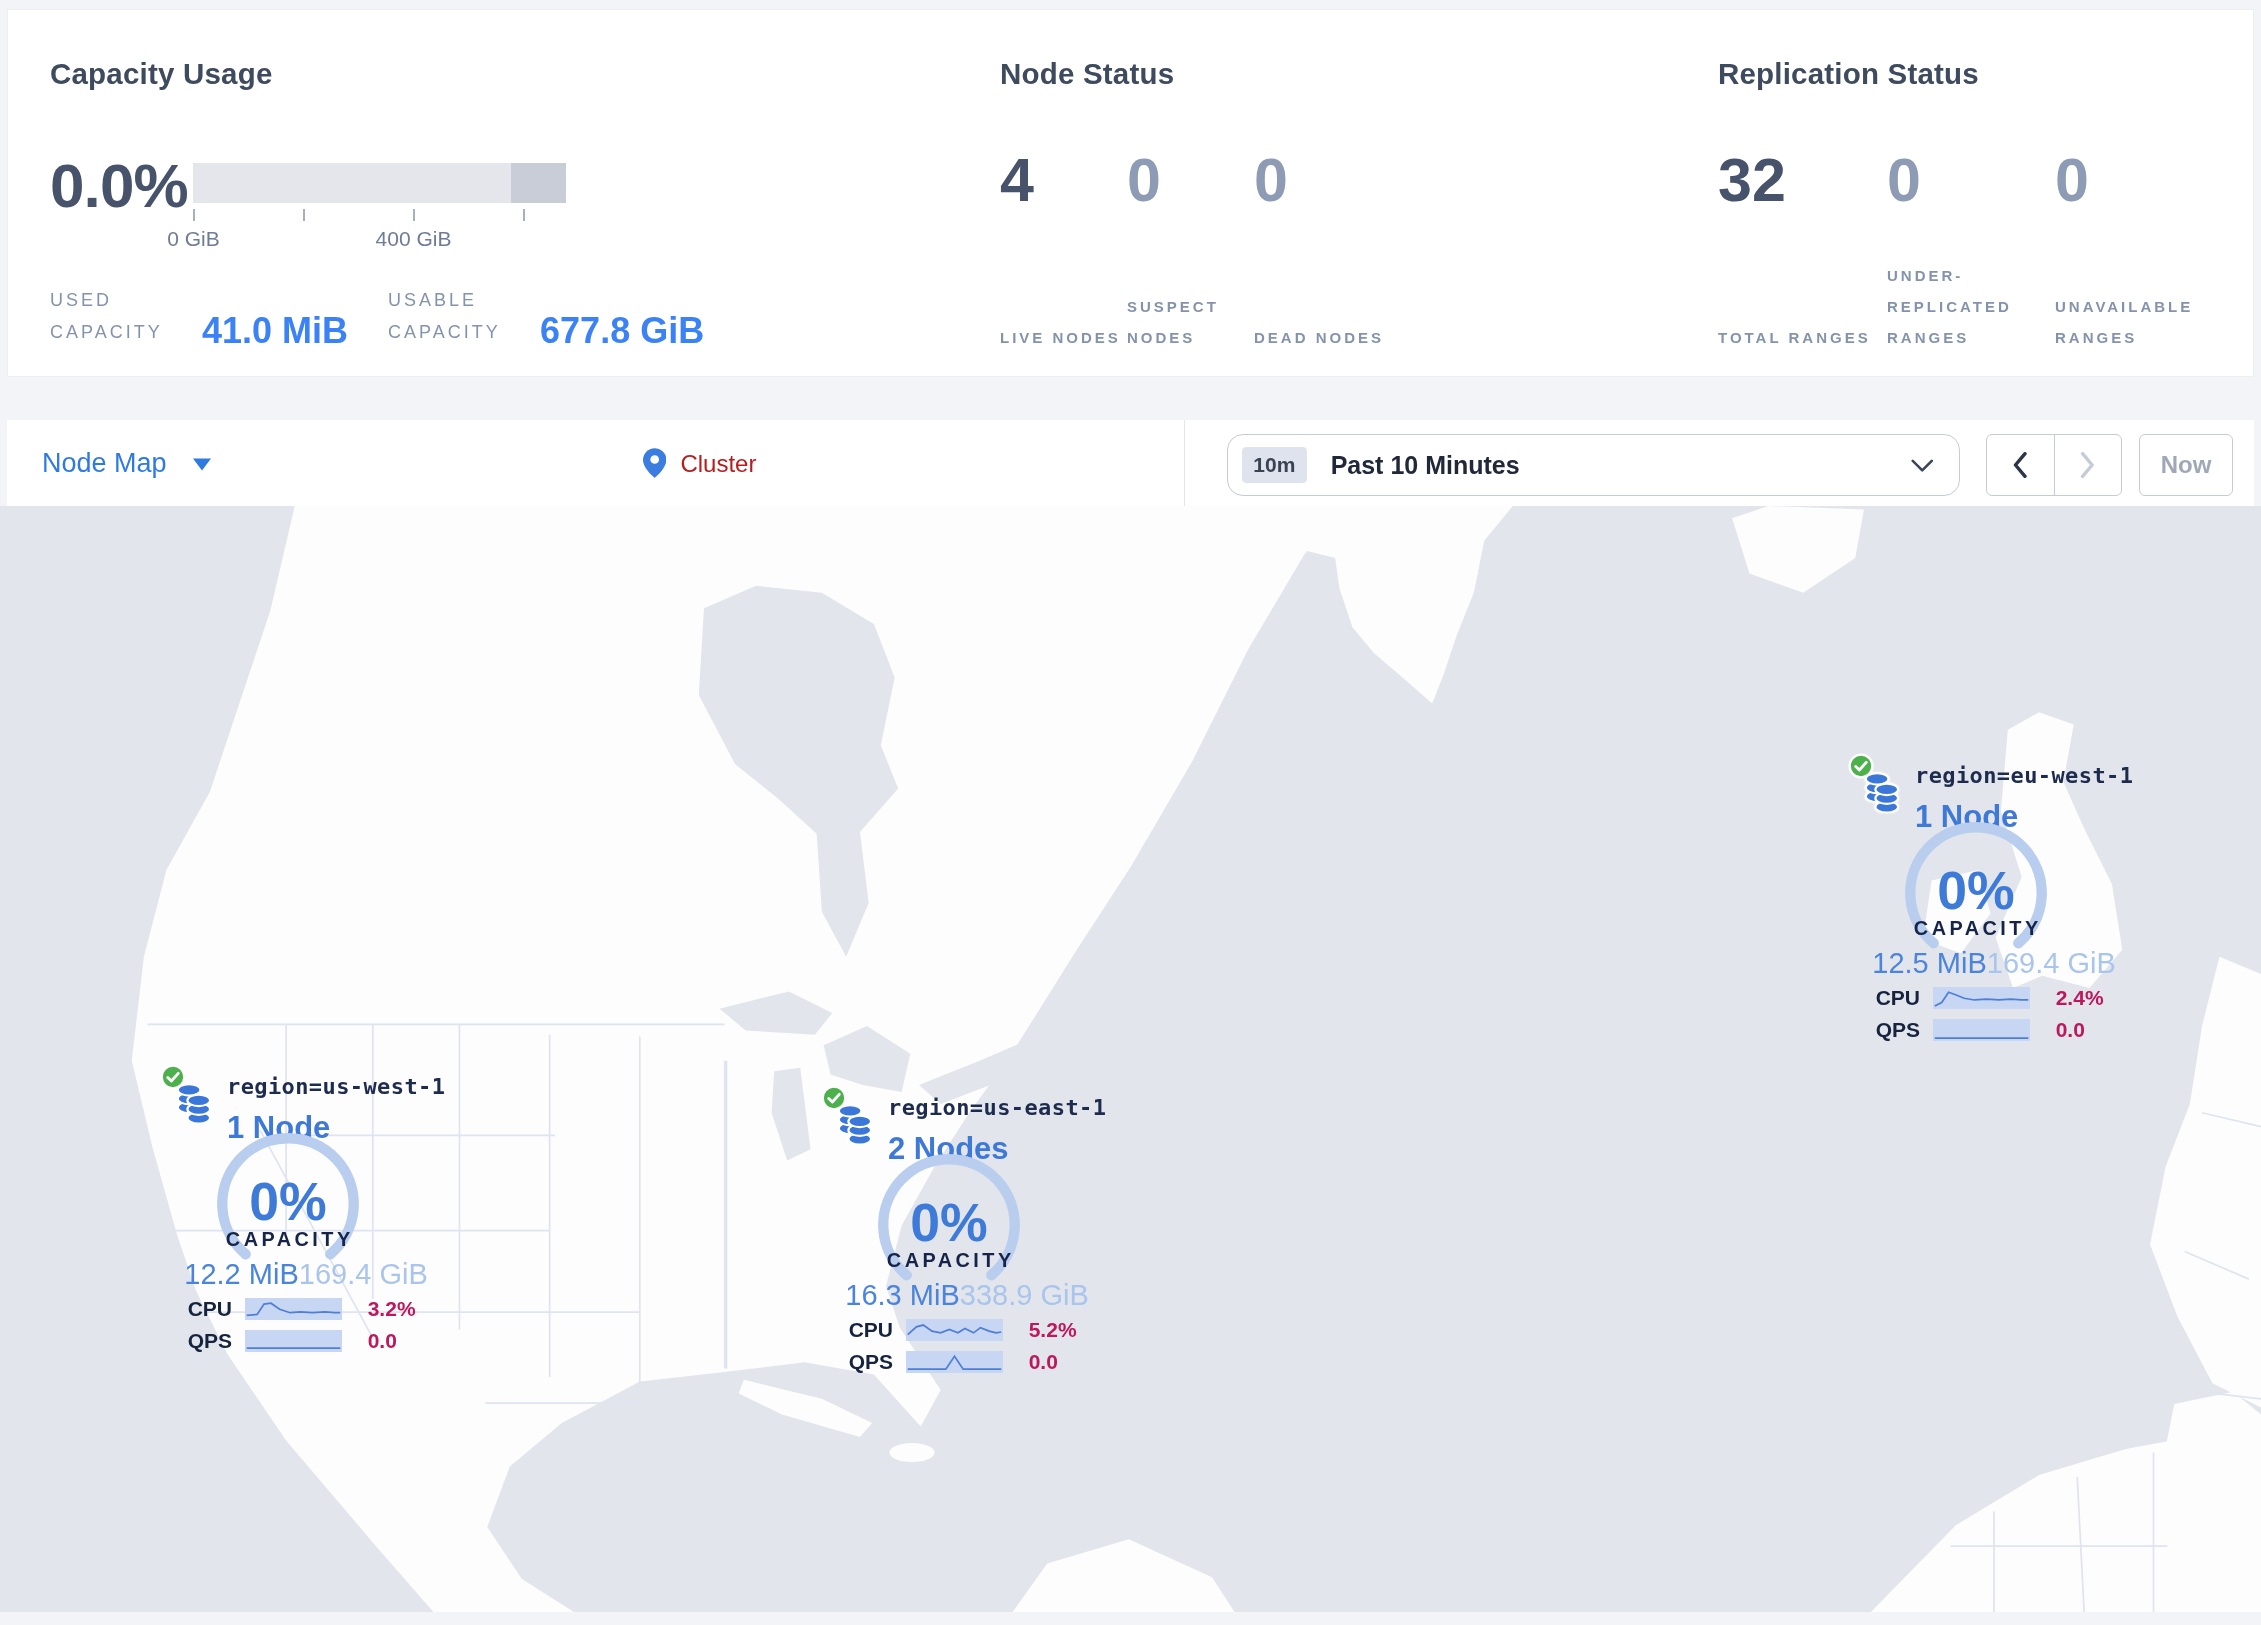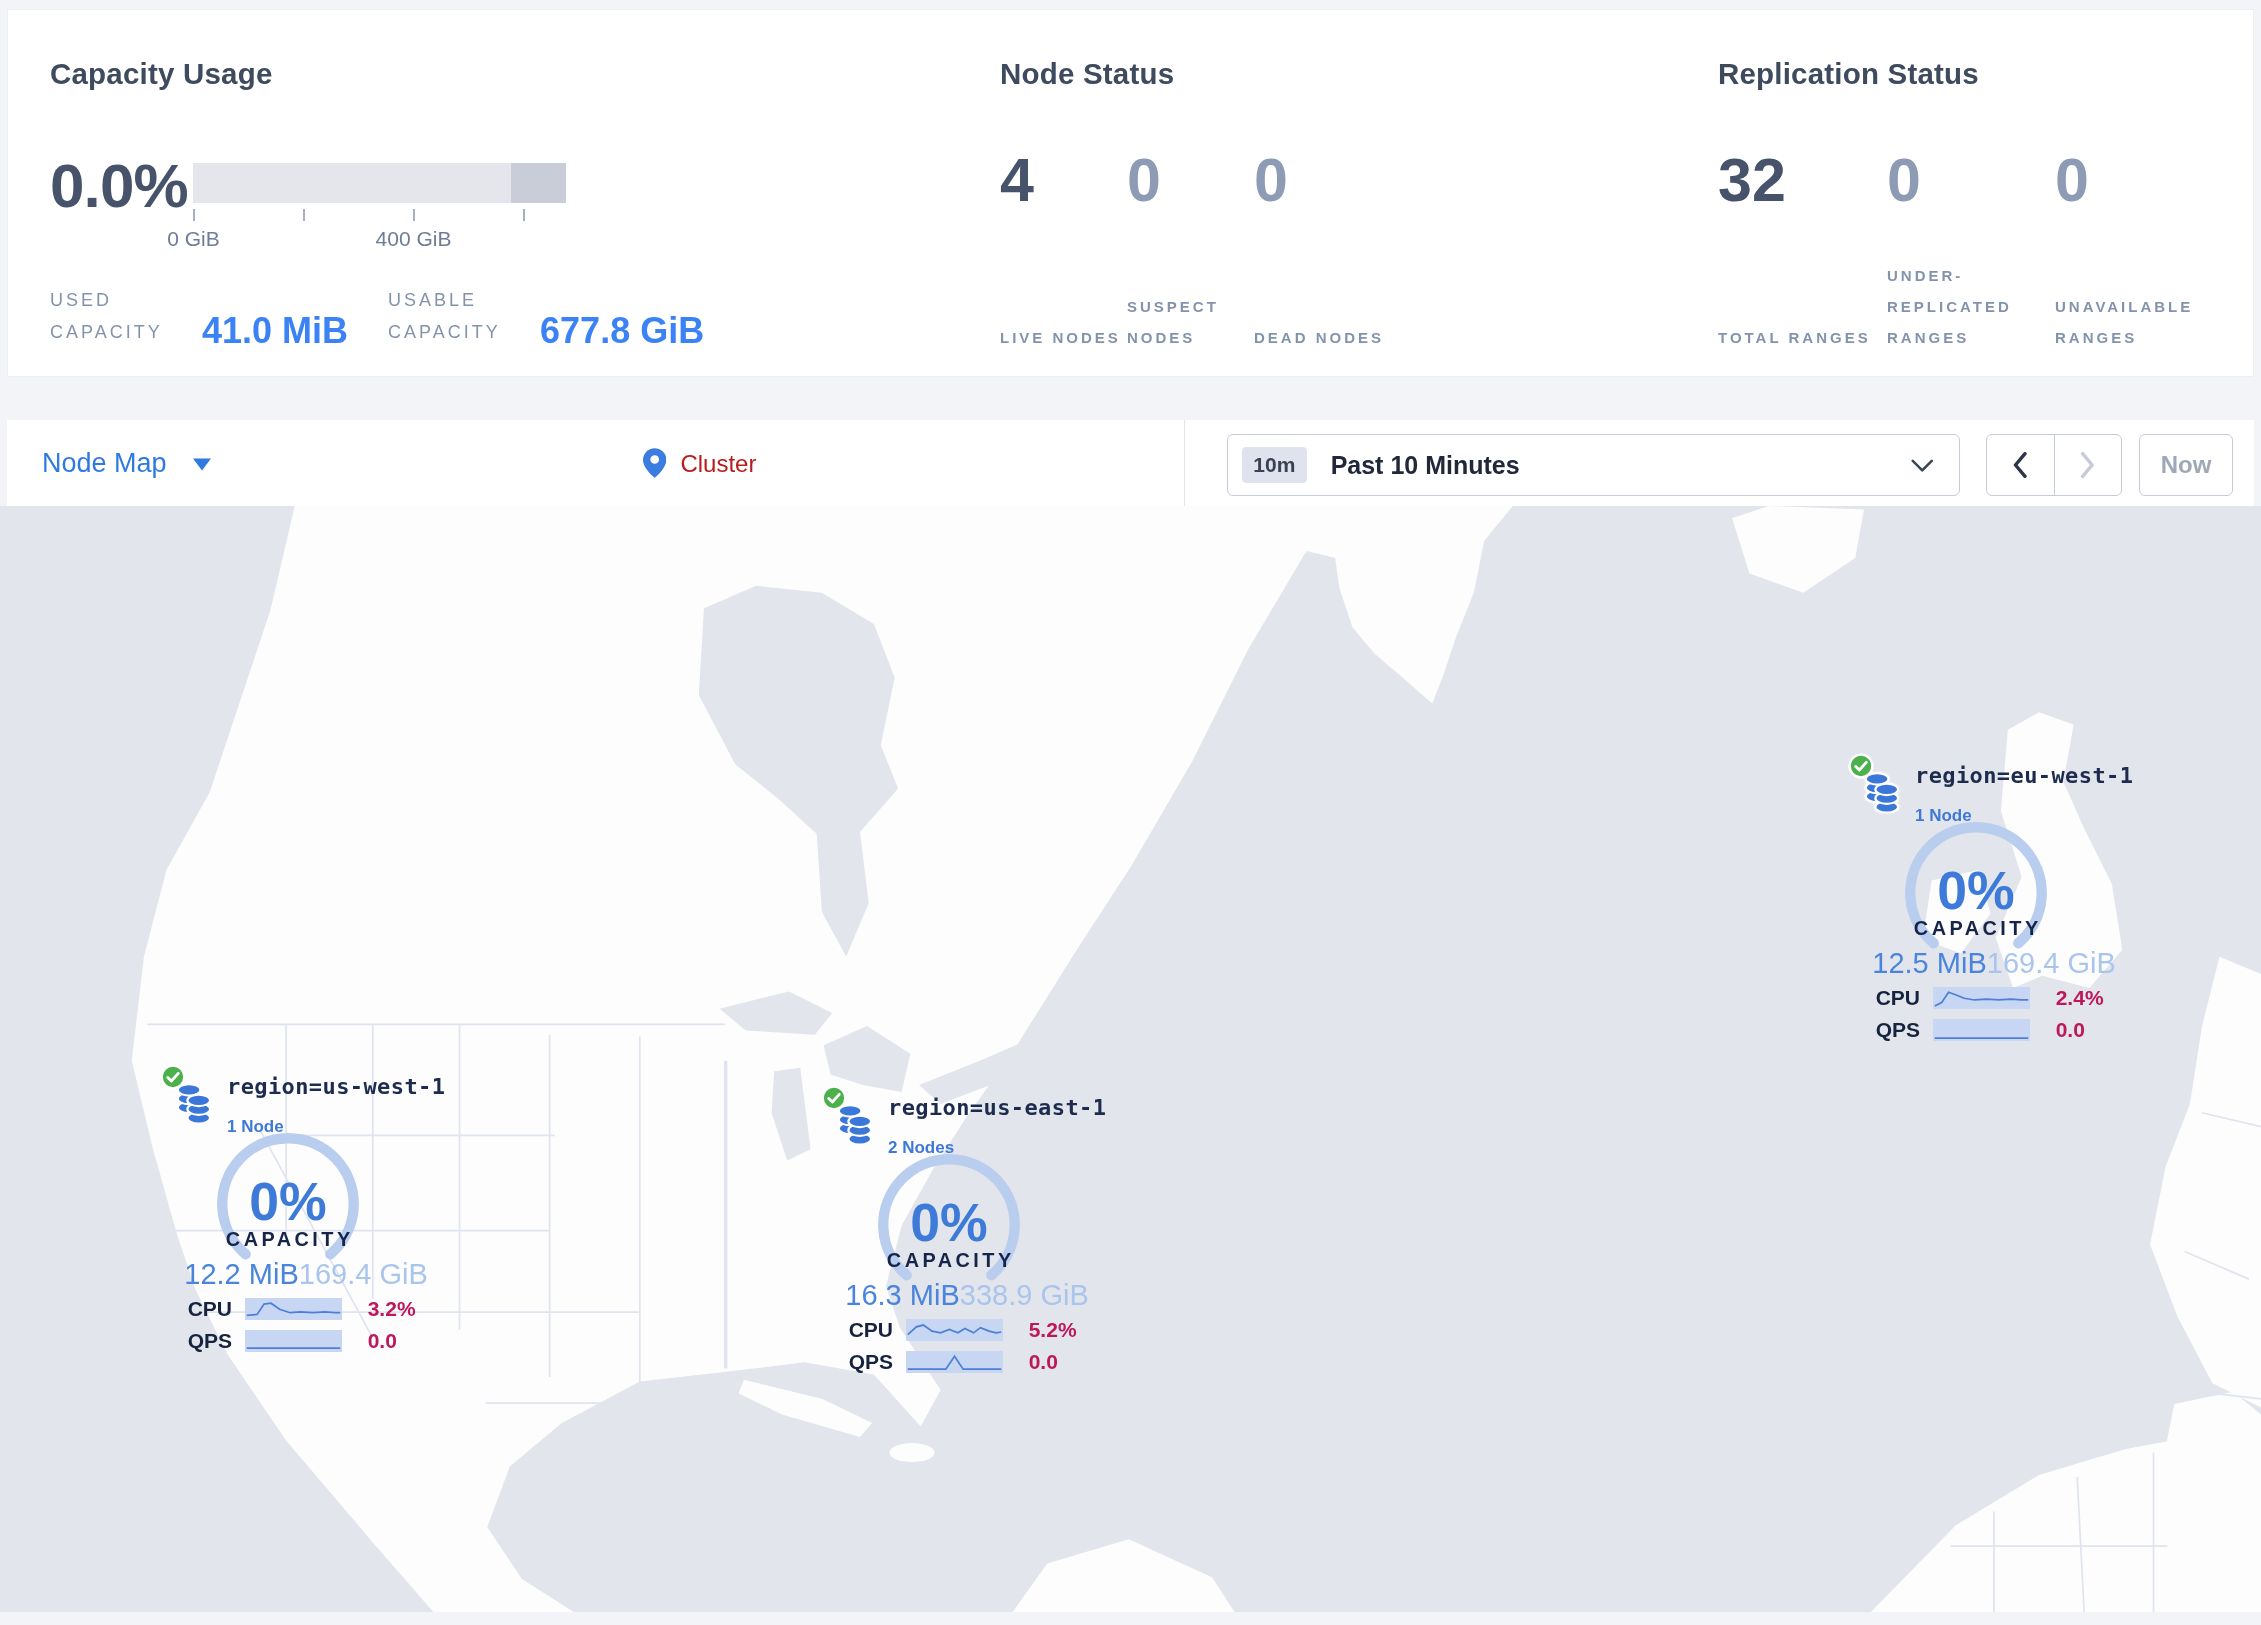--- a/index.html
+++ b/index.html
@@ -76,21 +76,21 @@
     border-top:12px solid #2f7ae0;
   }
   .breadcrumb{
     position:absolute;left:636px;top:50%;transform:translateY(-50%);
     display:flex;align-items:center;
   }
   .breadcrumb-label{margin-left:14px;font-size:24px;color:#b91c1c;}
   .tb-divider{position:absolute;left:1177px;top:0;bottom:0;width:0.9px;background:#e2e5eb;}
   .time-box{
     position:absolute;left:1220px;top:14px;width:733px;height:62px;
-    border:1.7px solid #c6cbd8;border-radius:6px;box-sizing:border-box;
+    border:1.7px solid #c6cbd8;border-radius:16px;box-sizing:border-box;
     display:flex;align-items:center;padding-left:14px;background:#fff;cursor:pointer;
   }
   .time-badge{
     background:#dfe3ee;border-radius:4.3px;padding:6px 11.3px;
     font-size:21px;font-weight:700;color:#3a4253;
   }
   .time-label{margin-left:24px;font-size:25px;font-weight:700;color:#20283a;}
   .time-chevron{position:absolute;right:26px;top:24px;}
   .nav-group{
     position:absolute;left:1979px;top:14px;width:136px;height:62px;
@@ -114,21 +114,21 @@
   
   .loc-card{position:absolute;width:295px;height:295px;cursor:pointer;}
   .loc-marker{position:absolute;left:-13px;top:-7px;width:286px;height:61px;}
   .check-badge{position:absolute;left:0;top:0;}
   .db-icon{position:absolute;left:15.6px;top:18px;filter:drop-shadow(0 0 0.9px #fff);}
   .loc-titles{position:absolute;left:67px;top:10.4px;white-space:nowrap;}
   .loc-name{
     font-family:"DejaVu Sans Mono", monospace;
     font-size:22px;font-weight:700;color:#1c2b4e;letter-spacing:0.4px;
   }
-  .loc-nodes{margin-top:18px;font-size:17px;font-weight:700;color:#3e79d8;}
+  .loc-nodes{margin-top:11px;font-size:31px;font-weight:700;color:#3e79d8;}
   .loc-gauge{position:absolute;left:-1.7px;top:62px;}
   .gauge-arc{stroke:#b9cdee;stroke-width:12;fill:none;stroke-linecap:round;}
   .gauge-pct{font-size:62px;font-weight:700;fill:#3e7ad8;}
   .gauge-cap{font-size:23px;font-weight:700;fill:#16244a;letter-spacing:4px;text-transform:uppercase;}
   .loc-values{
     position:absolute;left:11.3px;top:187px;width:227px;
     display:flex;justify-content:space-between;font-size:29px;white-space:nowrap;
   }
   .loc-used{color:#4b84dc;}
   .loc-total{color:#aac5eb;}

